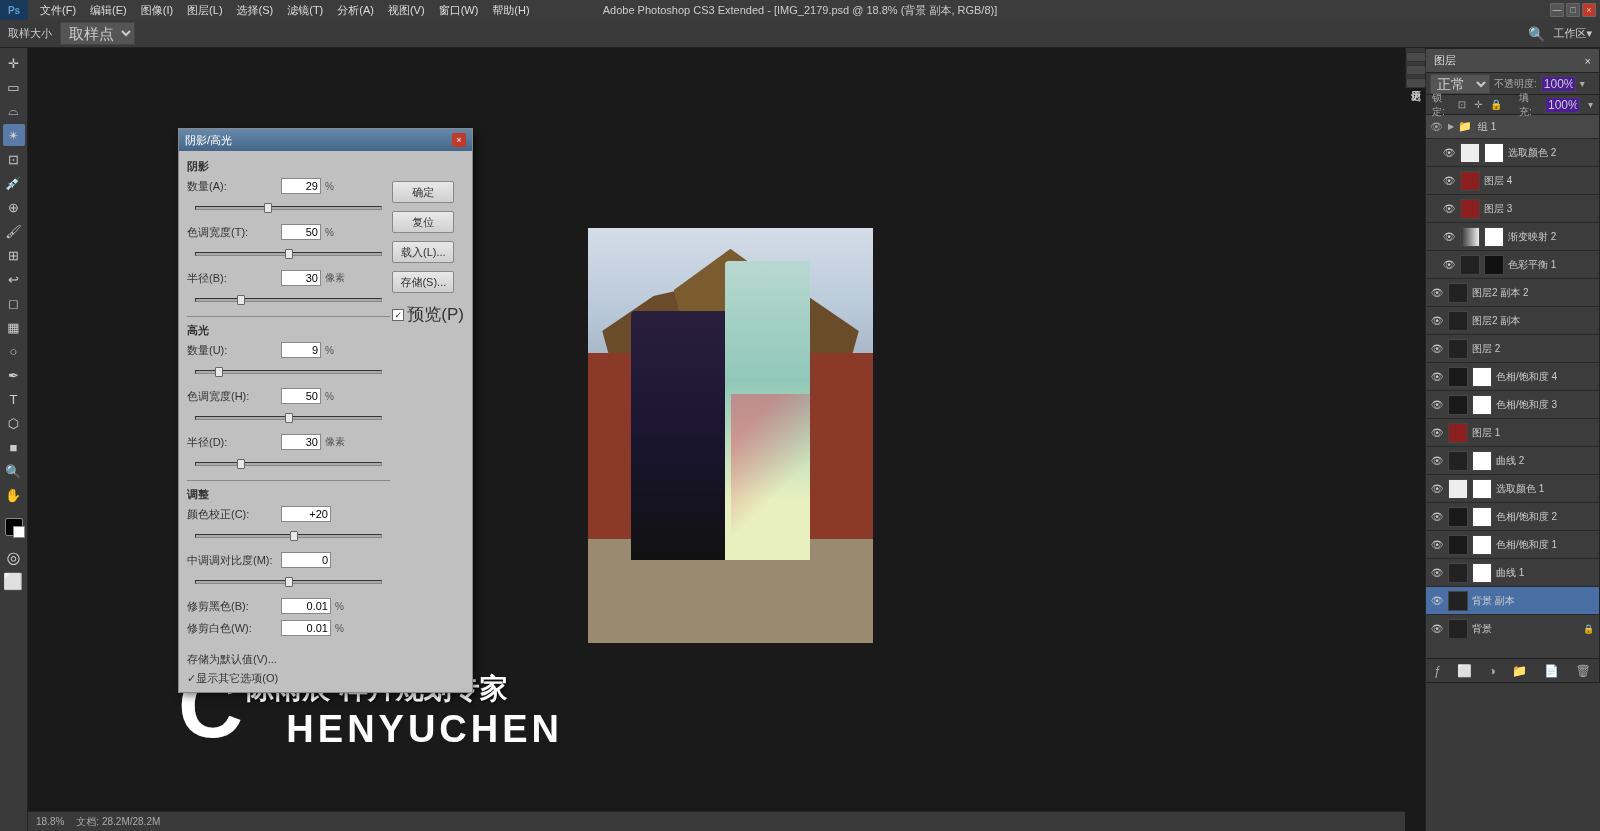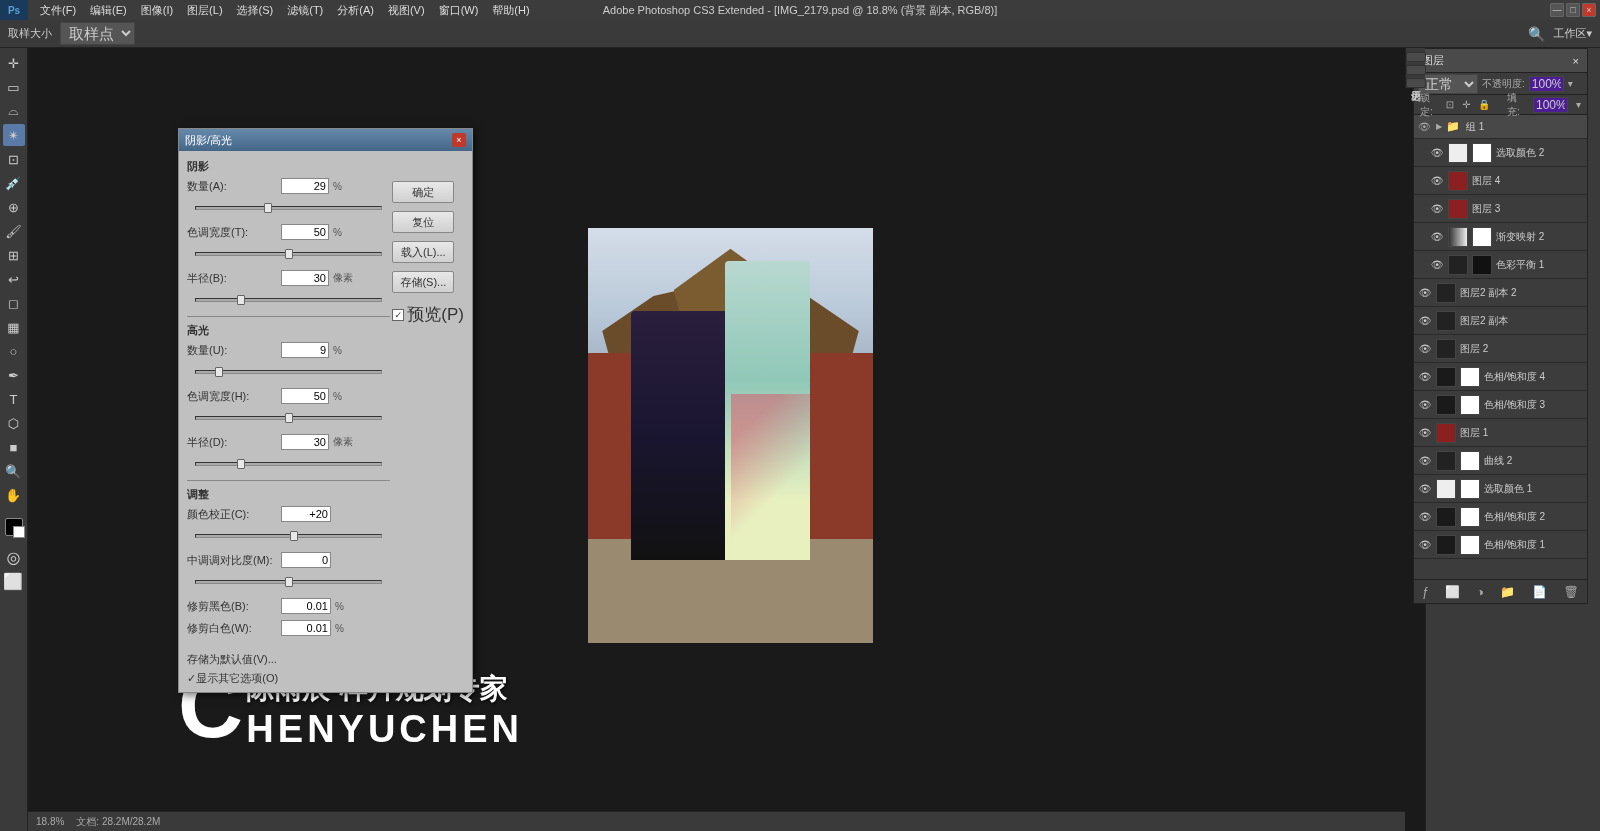--- a/index.html
+++ b/index.html
@@ -103,23 +103,23 @@
       width: 175px;
       bottom: 0;
       background: #3a3a3a;
       border-left: 1px solid #222;
       z-index: 50;
     }
 
     
     #layers-panel {
       position: absolute;
-      top: 0; right: 12px;
+      top: 0; right: 0;
       width: 175px;
-      height: 556px;
+      height: 635px;
       background: #3c3c3c;
       border: 1px solid #222;
     }
     #layers-panel-header {
       height: 24px;
       background: #4a4a4a;
       display: flex;
       align-items: center;
       padding: 0 8px;
       border-bottom: 1px solid #222;
@@ -316,20 +316,21 @@
       color: #fff;
       line-height: 0.9;
       display: inline-block;
     }
     .wm-english {
       font-size: 38px;
       font-weight: bold;
       color: #fff;
       letter-spacing: 4px;
       display: inline-block;
+      margin-left: 40px;
     }
 
     
     #shadow-highlight-dialog {
       position: absolute;
       top: 128px;
       left: 178px;
       width: 295px;
       background: #c0c0c0;
       border: 1px solid #888;
@@ -374,21 +375,21 @@
     }
     .sh-label {
       font-size: 11px;
       color: #333;
       width: 90px;
       flex-shrink: 0;
     }
     .sh-value {
       font-size: 11px;
       color: #000;
-      width: 48px;
+      width: 40px;
       text-align: right;
       background: #fff;
       border: 1px solid #888;
       padding: 1px 2px;
     }
     .sh-unit {
       font-size: 10px;
       color: #555;
       width: 20px;
     }

